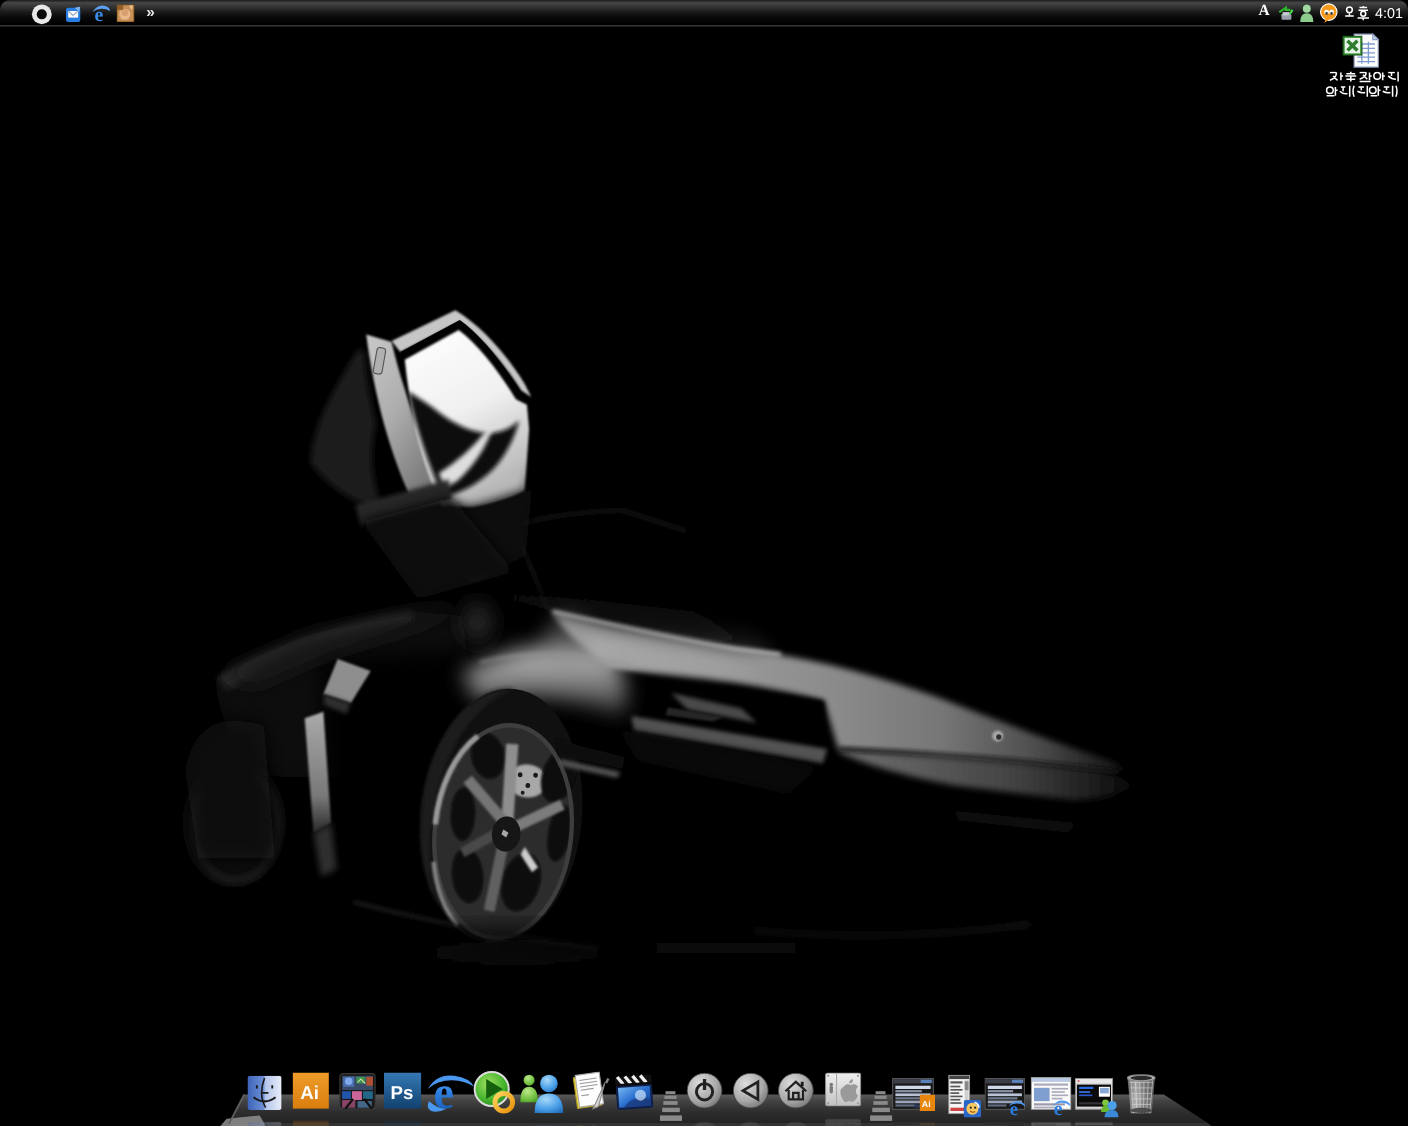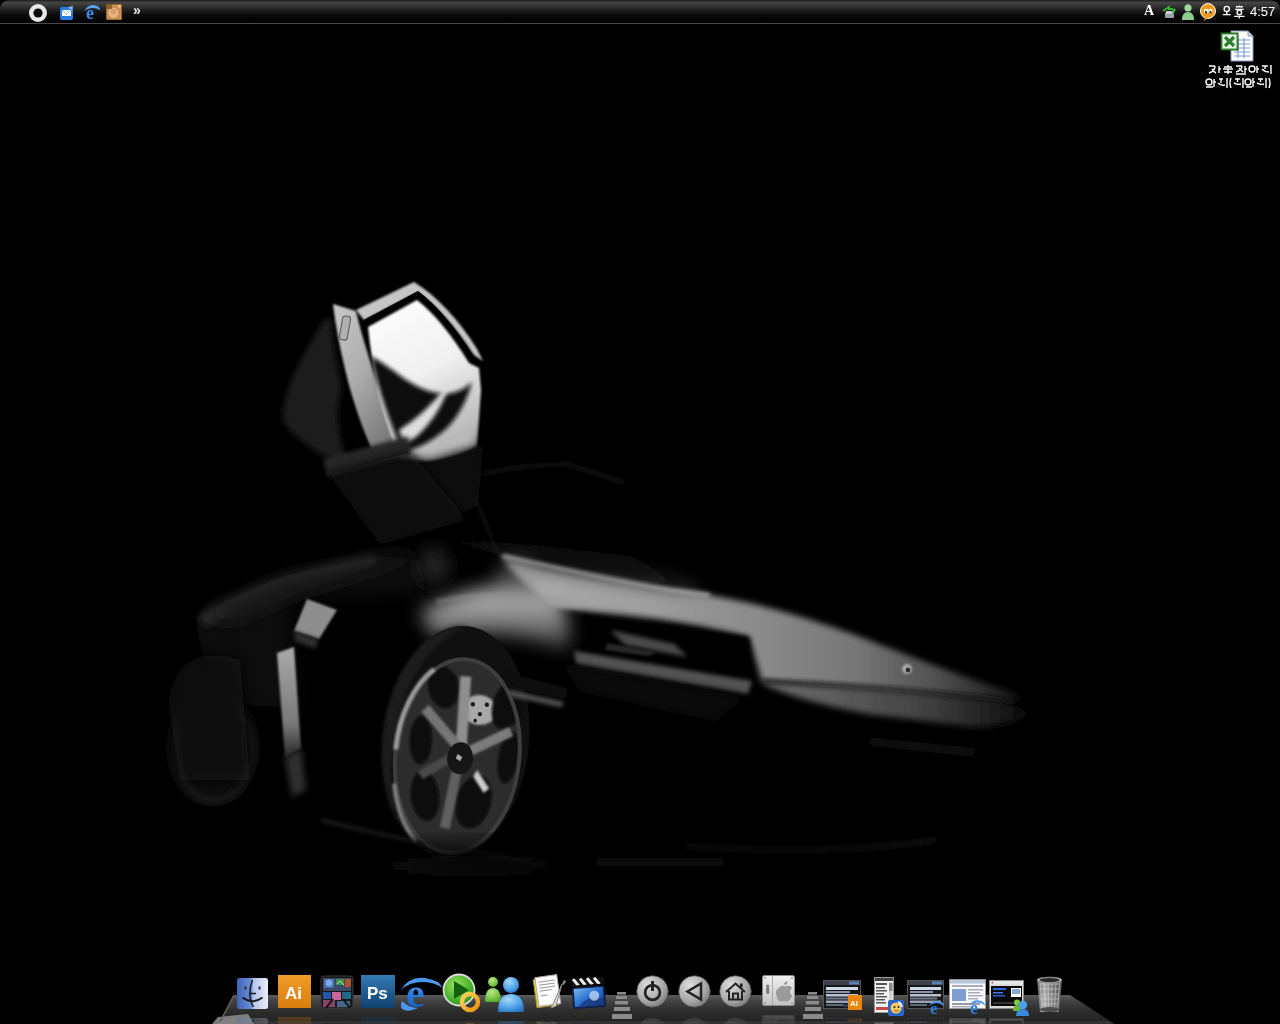--- a/index.html
+++ b/index.html
@@ -5,21 +5,21 @@
 #stage{position:absolute;left:0;top:0;width:1280px;height:1024px;background:#000}
 
 #topbar{position:absolute;left:0;top:0;width:1280px;height:25px;
  background:linear-gradient(180deg,#1c1c1c 0%,#454545 10%,#333333 25%,#191919 45%,#0a0a0a 62%,#000 85%);
  border-radius:9px 9px 0 0;}
 #topbar .bline{position:absolute;left:0;top:23px;width:1280px;height:1px;background:#4a4a4a}
 .tbi{position:absolute;top:0}
 
 #deskicon{position:absolute;left:1202px;top:30px;width:70px;text-align:center}
 
-#dock{position:absolute;left:12px;top:960px;width:1020px;height:64px}
+#dock{position:absolute;left:0;top:960px;width:1020px;height:64px}
 .dicon{position:absolute;-webkit-box-reflect:below 1px linear-gradient(rgba(0,0,0,0) 52%,rgba(255,255,255,.36) 100%)}
 </style></head>
 <body>
 <div id="stage">
 
 <svg id="car" width="1280" height="1024" viewBox="0 0 1280 1024" style="position:absolute;left:0;top:0">
 <defs>
  <filter id="b1" x="-30%" y="-30%" width="160%" height="160%">
           <feGaussianBlur stdDeviation="1"></feGaussianBlur>
         </filter>
@@ -240,21 +240,21 @@
 
  <svg class="tbi" style="left:1222px;top:5px" width="26" height="14" viewBox="0 0 30 15">
   <g stroke="#fff" stroke-width="1.6" fill="none">
    <circle cx="5.5" cy="4" r="3"></circle>
           <path d="M1,10.5 H10 M5.5,7.5 V10"></path>
    <path d="M16,1.5 H24 M20,0 V1.5 M15,4.5 H25"></path>
           <circle cx="20" cy="8" r="2.6"></circle>
           <path d="M14,12.5 H26 M20,12.5 V15"></path>
   </g>
  </svg>
- <div class="tbi" style="left:1250px;top:4px;color:#fff;font-size:13px">4:57</div>
+ <div class="tbi" style="left:1250px;top:4px;color:#fff;font-size:13px">4:01</div>
 </div>
 
 <div id="deskicon">
  <svg width="34" height="32" viewBox="0 0 34 32" style="display:block;margin:0 auto">
   <path d="M11,1 L28,1 L33,6 L33,31 L11,31 Z" fill="#fdfdfd" stroke="#8899bb" stroke-width="1"></path>
   <path d="M28,1 L28,6 L33,6 Z" fill="#c8d4e8" stroke="#8899bb" stroke-width="1"></path>
   <g stroke="#7d9bd0" stroke-width="1.2" fill="none">
    <path d="M14,10 H30 M14,14 H30 M14,18 H30 M14,22 H30 M14,26 H30"></path>
    <path d="M18,8 V28 M24,8 V28"></path>
   </g>

